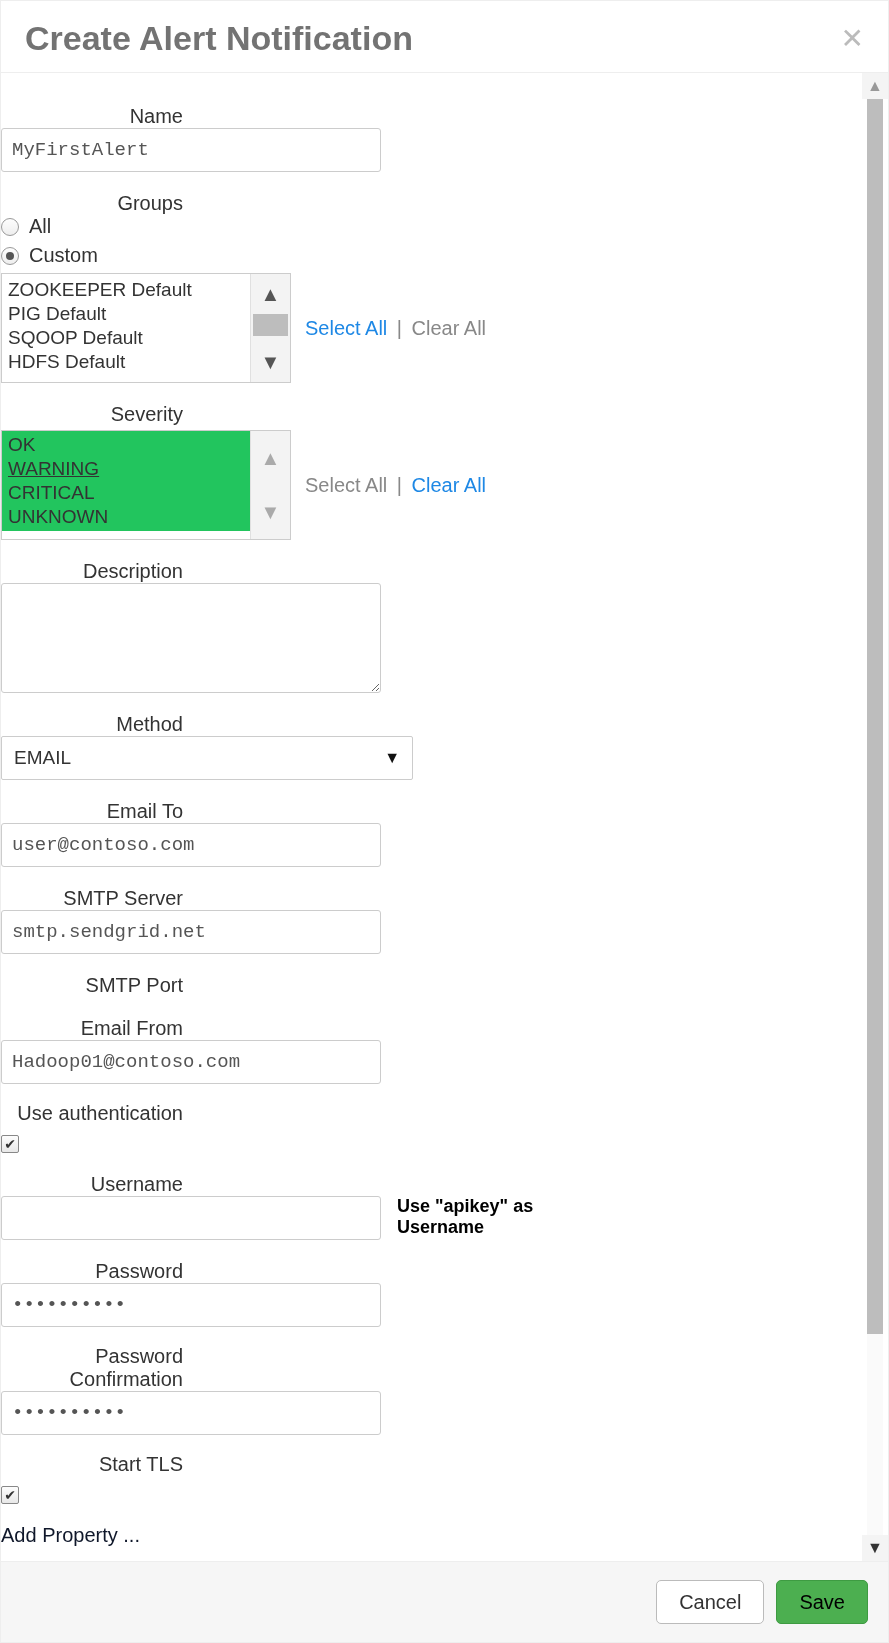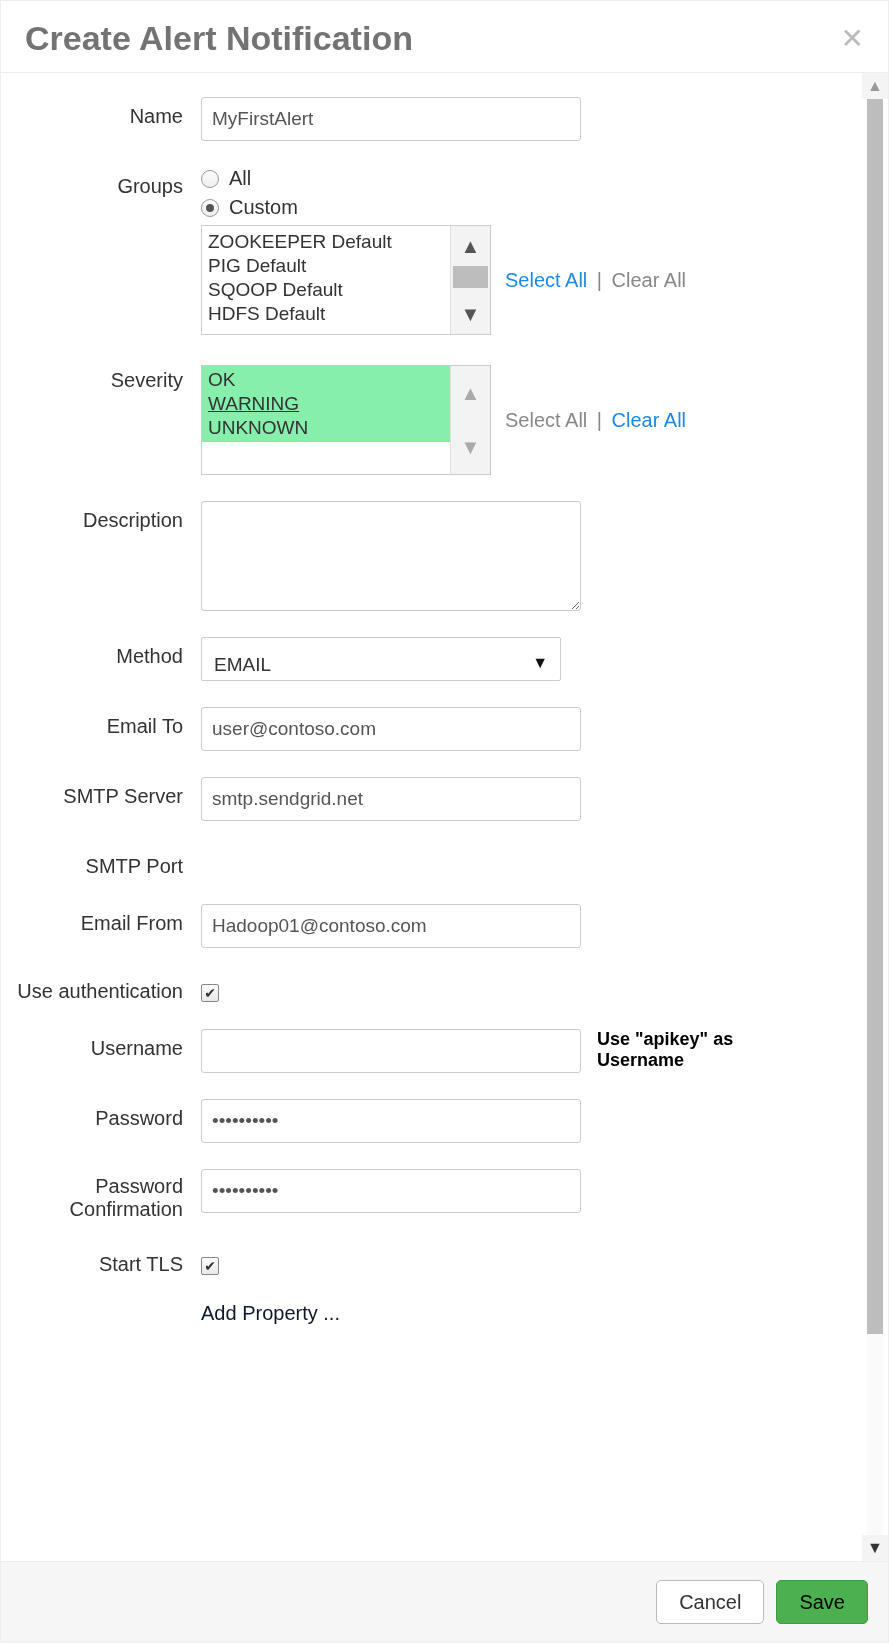--- a/index.html
+++ b/index.html
@@ -81,21 +81,22 @@
     top: 0;
     left: 0;
     right: 0;
     height: 86%;
     background: #bdbdbd;
   }
 
   .row {
     display: flex;
     align-items: flex-start;
-    margin-bottom: 26px;
+    margin-bottom: 12px;
+    flex-direction: column;
   }
   .row .label {
     width: 200px;
     text-align: right;
     padding-right: 18px;
     font-size: 20px;
     color: #333;
     padding-top: 8px;
   }
   .row .control {
@@ -107,20 +108,21 @@
 
   .text-input {
     width: 380px;
     height: 44px;
     padding: 8px 10px;
     font-size: 19px;
     color: #555;
     border: 1px solid #ccc;
     border-radius: 3px;
     background: #fff;
+    font-family: Liberation Mono, monospace;
   }
   .text-input.short { width: 300px; }
 
   .radio-group { display: block; }
   .radio-line {
     display: flex;
     align-items: center;
     margin-bottom: 6px;
     font-size: 20px;
     color: #333;
@@ -161,21 +163,21 @@
     padding: 4px 6px;
     overflow: hidden;
     font-size: 19px;
     color: #333;
   }
   .listbox .items .opt {
     line-height: 24px;
     white-space: nowrap;
   }
   .listbox .items .opt.selected {
-    background: #86efac;
+    background: #22c55e;
   }
   .listbox .lb-scroll {
     width: 40px;
     display: flex;
     flex-direction: column;
     border-left: 1px solid #e0e0e0;
     background: #f3f3f3;
   }
   .listbox .lb-scroll .lb-btn {
     flex: 0 0 40px;
@@ -204,26 +206,26 @@
   .list-actions .link { color: #1e88e5; cursor: pointer; }
   .list-actions .muted { color: #888; cursor: pointer; }
   .list-actions .sep { color: #888; margin: 0 4px; }
 
   textarea.text-input {
     height: 110px;
     resize: both;
   }
 
   .select {
-    width: 360px;
+    width: 412px;
     height: 44px;
     border: 1px solid #ccc;
     border-radius: 2px;
     display: flex;
-    align-items: flex-start;
+    align-items: center;
     justify-content: space-between;
     padding: 16px 12px;
     font-size: 19px;
     color: #333;
     cursor: pointer;
     background: #fff;
   }
   .select .caret {
     font-size: 16px;
     color: #111;
@@ -341,20 +343,21 @@
       </div>
 
       <div class="row">
         <div class="label">Severity</div>
         <div class="control">
           <div class="listbox-wrap">
             <div class="listbox">
               <div class="items" style="padding:0;">
                 <div class="opt selected" style="padding:2px 6px 0 6px;">OK</div>
                 <div class="opt selected" style="padding:0 6px;text-decoration:underline;">WARNING</div>
+                <div class="opt selected" style="padding:0 6px;">CRITICAL</div>
                 <div class="opt selected" style="padding:0 6px 2px 6px;">UNKNOWN</div>
               </div>
               <div class="lb-scroll">
                 <div class="lb-btn" style="flex:1;color:#aaa;">▲</div>
                 <div class="lb-btn" style="flex:1;color:#aaa;">▼</div>
               </div>
             </div>
             <div class="list-actions">
               <span class="muted">Select All</span>
               <span class="sep">|</span>

